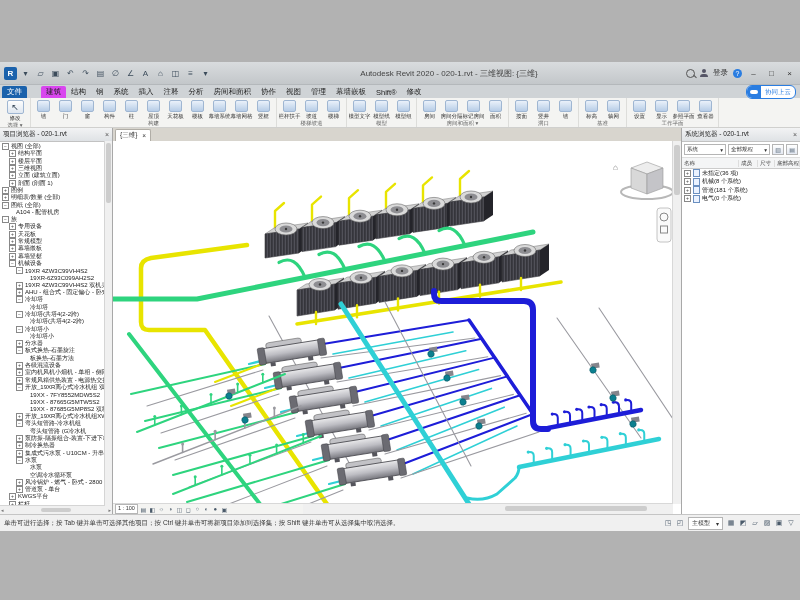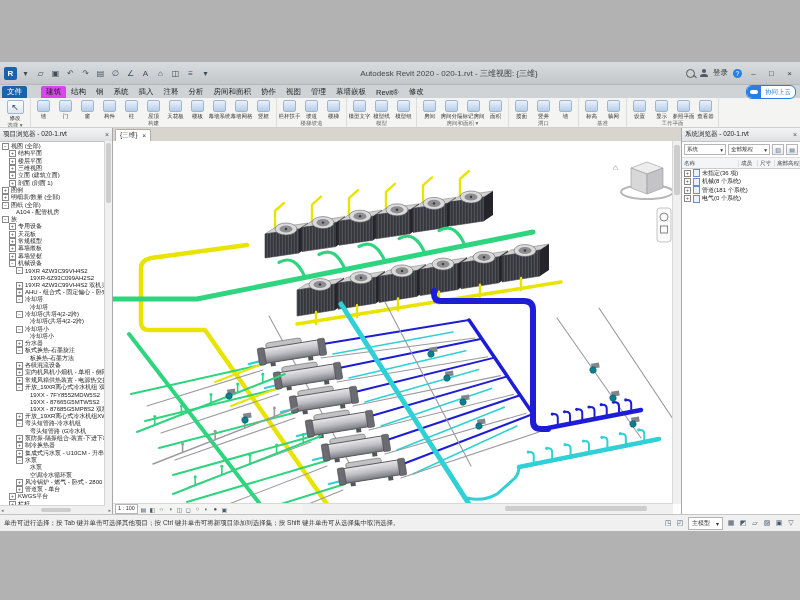--- a/index.html
+++ b/index.html
@@ -120,21 +120,21 @@
         <span class="rtab">钢</span>
         <span class="rtab">系统</span>
         <span class="rtab">插入</span>
         <span class="rtab">注释</span>
         <span class="rtab">分析</span>
         <span class="rtab">房间和面积</span>
         <span class="rtab">协作</span>
         <span class="rtab">视图</span>
         <span class="rtab">管理</span>
         <span class="rtab">幕墙嵌板</span>
-        <span class="rtab">Revit®</span>
+        <span class="rtab">Shift®</span>
         <span class="rtab">修改</span>
       </span>
     <div class="cloud">
       <span class="cb">
           <i></i>
         </span>
       <span class="ct">协同上云</span>
     </div>
   </div>
 

